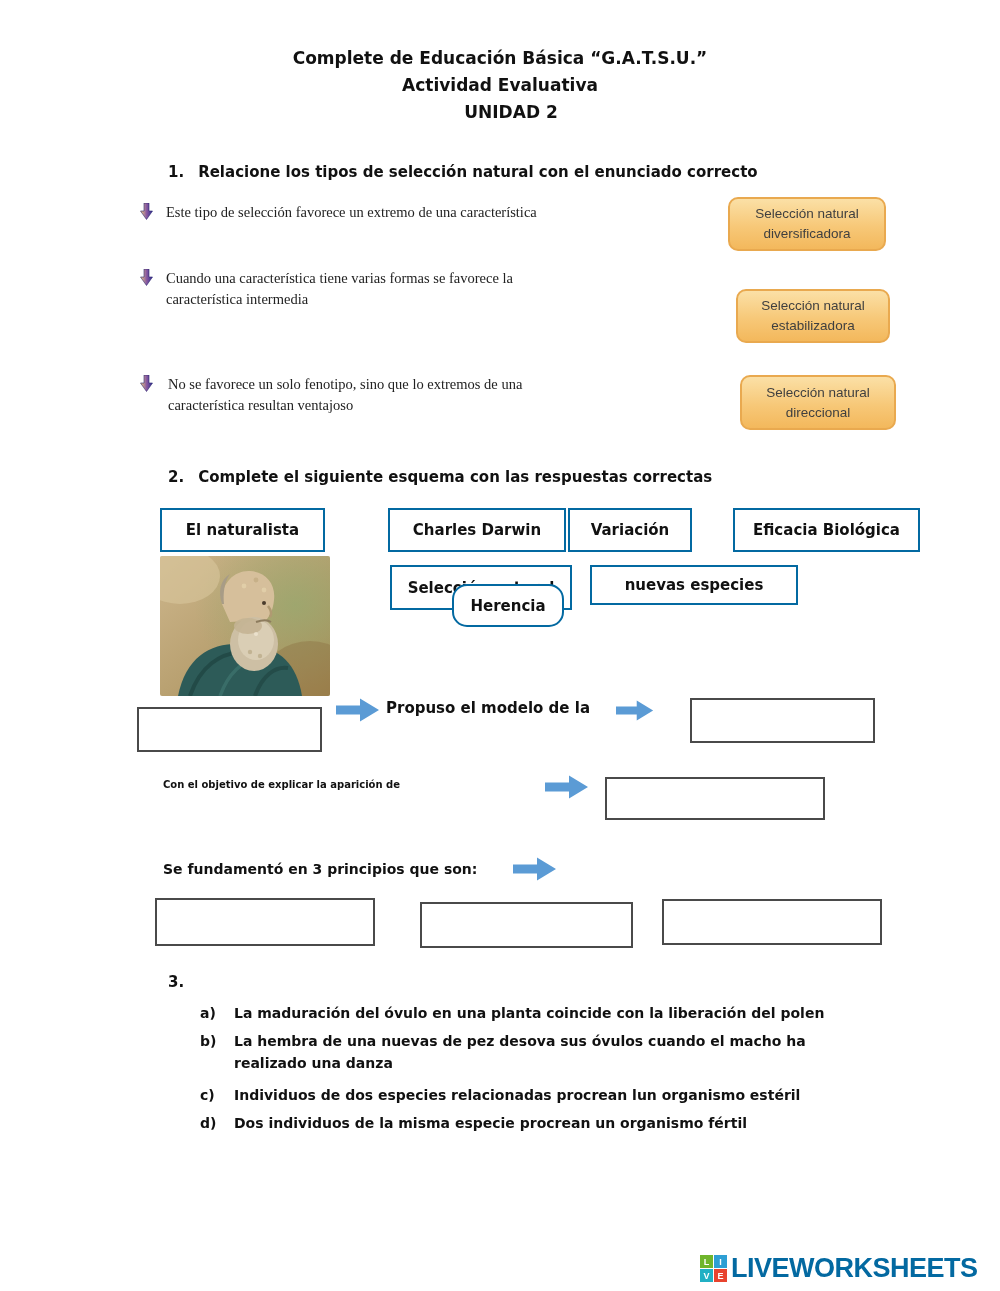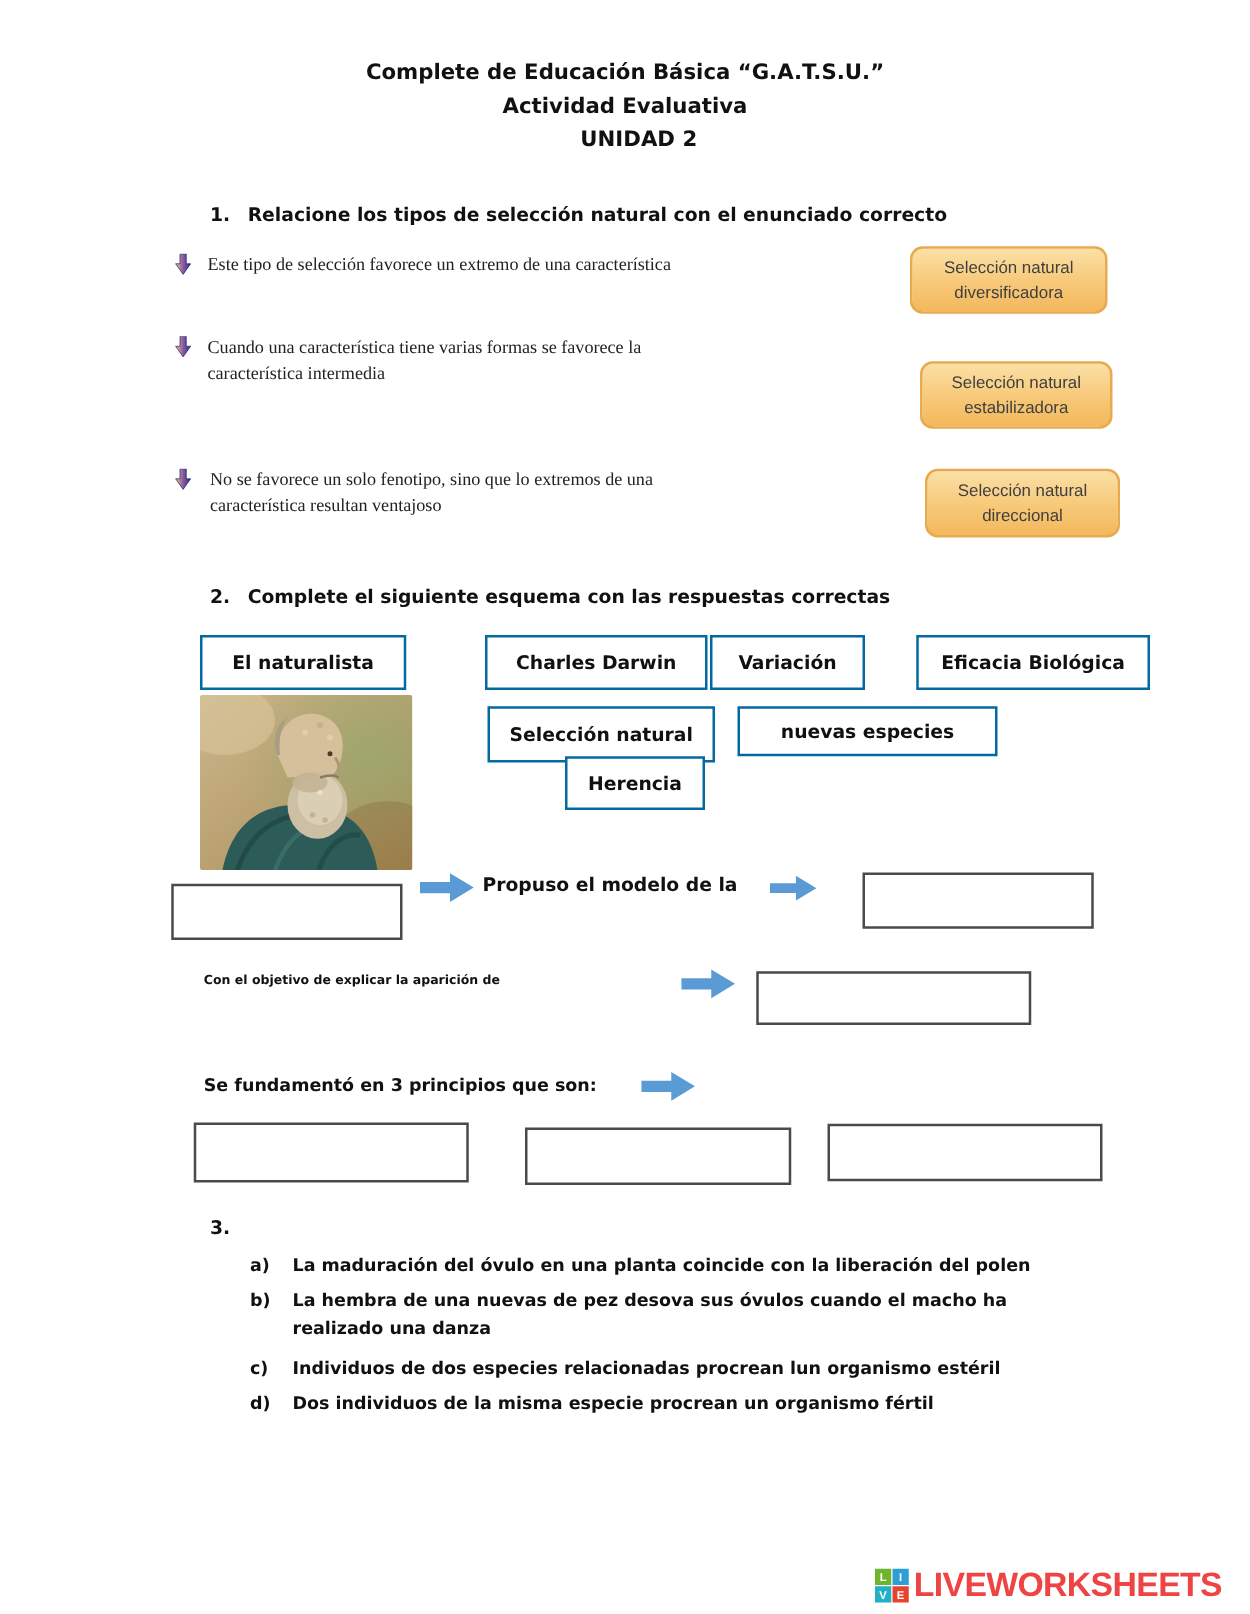--- a/index.html
+++ b/index.html
@@ -51,21 +51,21 @@
   
   .brandrow { display:flex; align-items:center; gap:4px; }
   .tiles { display:grid; grid-template-columns:13px 13px; grid-template-rows:13px 13px; gap:1px; }
   .tile { display:flex; align-items:center; justify-content:center; color:#fff;
           font-size:9px; font-weight:bold; font-family:"Liberation Sans", sans-serif; }
   .tile-0 { background:#6fb52c; }
   .tile-1 { background:#2e9fd4; }
   .tile-2 { background:#21b0c4; }
   .tile-3 { background:#e8432e; }
   .brandname { font-family:"Liberation Sans", sans-serif; font-weight:bold; font-size:27px;
-               letter-spacing:-0.5px; color:#ef4444; }
+               letter-spacing:-0.5px; color:#0369a1; }
 </style>
 </head>
 <body>
 
 <div class="sheet">
 
   <div class="abs hdr" style="top:48px;">Complete de Educación Básica “G.A.T.S.U.”</div>
   <div class="abs hdr" style="top:75px;">Actividad Evaluativa</div>
   <div class="abs hdr" style="top:102px;margin-left:11px;">UNIDAD 2</div>
 
@@ -119,21 +119,21 @@
     <span class="qnum">2.</span>
     <span>Complete el siguiente esquema con las respuestas correctas</span>
   </div>
 
   <div class="abs wbox" style="left:160px; top:508px; width:165px; height:44px;">El naturalista</div>
   <div class="abs wbox" style="left:388px; top:508px; width:178px; height:44px;">Charles Darwin</div>
   <div class="abs wbox" style="left:568px; top:508px; width:124px; height:44px;">Variación</div>
   <div class="abs wbox" style="left:733px; top:508px; width:187px; height:44px;">Eficacia Biológica</div>
   <div class="abs wbox" style="left:390px; top:565px; width:182px; height:45px;">Selección natural</div>
   <div class="abs wbox" style="left:590px; top:565px; width:208px; height:40px;">nuevas especies</div>
-  <div class="abs wbox" style="left:452px; top:605px; width:112px; height:43px;">Herencia</div>
+  <div class="abs wbox" style="left:452px; top:584px; width:112px; height:43px;border-radius:15px;">Herencia</div>
 
   <div class="abs portrait" style="left:160px; top:556px; width:170px; height:140px;">
     <svg width="170" height="140" viewBox="0 0 170 140">
       <defs>
         <linearGradient id="pbg" x1="0" y1="0" x2="1" y2="1">
           <stop offset="0" stop-color="#cdb68c"></stop>
             <stop offset="0.5" stop-color="#b9a171"></stop>
             <stop offset="1" stop-color="#a3874f"></stop>
         </linearGradient>
         <radialGradient id="pgr" cx="0.8" cy="0.35" r="0.6">

